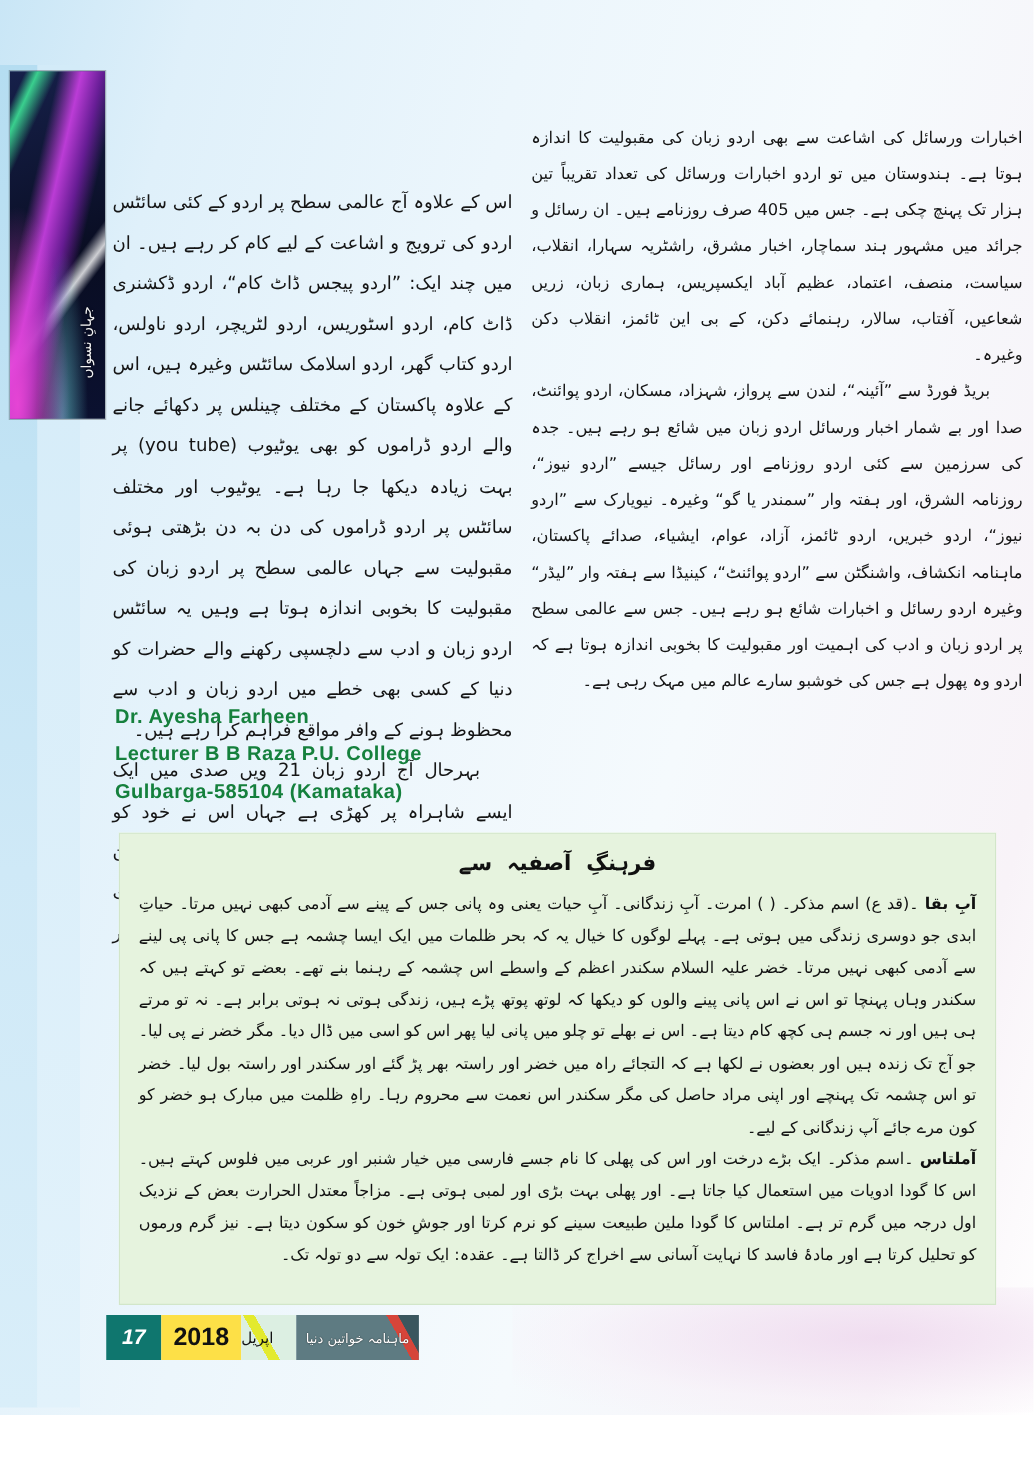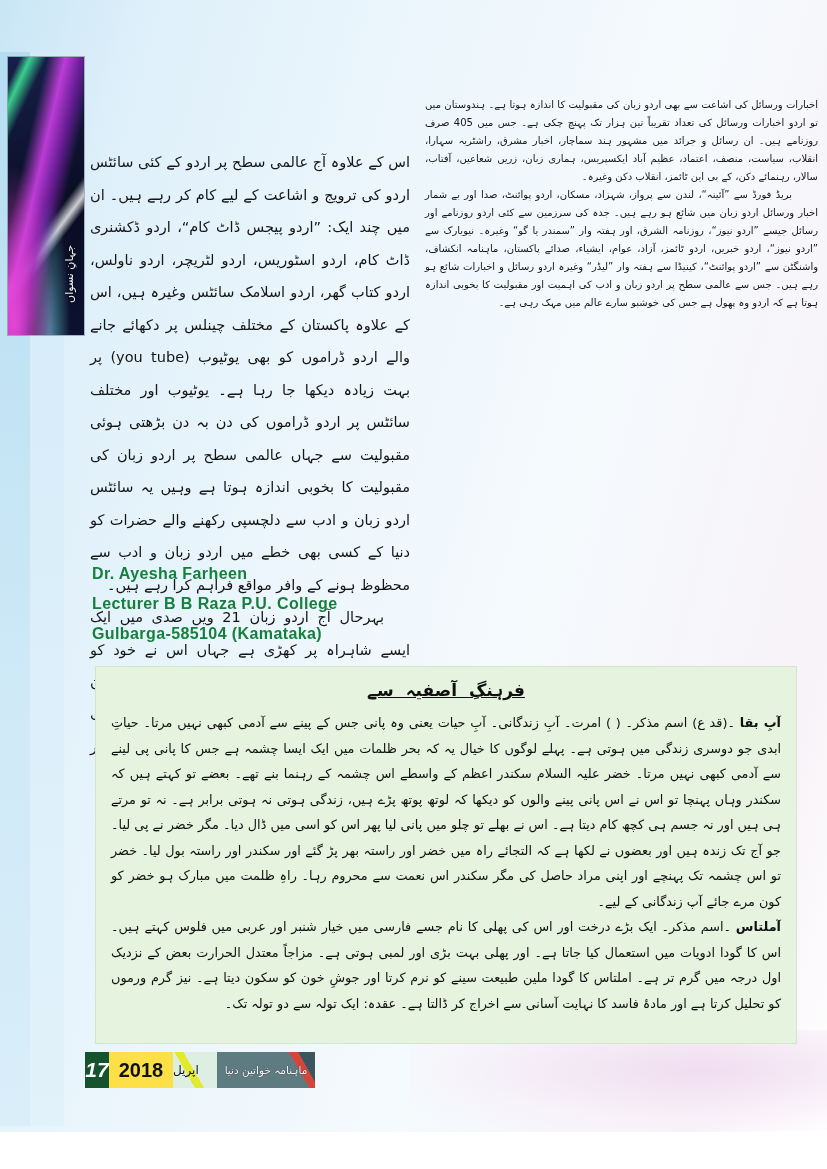--- a/index.html
+++ b/index.html
@@ -43,55 +43,55 @@
   }
   .photo-caption{
     position:absolute;right:8px;bottom:32px;
     writing-mode:vertical-rl;transform:rotate(180deg);
     color:#fff;font-size:11px;letter-spacing:2px;opacity:.95;
     text-shadow:0 0 2px #000;
   }
   
   .col{position:absolute;direction:rtl;text-align:justify;color:#151515;}
   .col p{margin:0;}
-  .col-right{left:425px;top:96px;width:393px;font-size:10px;line-height:18px;}
+  .col-right{left:425px;top:96px;width:393px;font-size:13px;line-height:29px;}
   .col-left{left:90px;top:98px;width:320px;font-size:14.5px;line-height:32.5px;margin-top:48px;}
   .col p + p{text-indent:26px;}
   .couplet{direction:rtl;text-align:center;margin-top:2px;font-size:14.5px;line-height:31px;color:#151515;}
   .author{
     position:absolute;left:92px;top:565px;width:330px;
     font-family:"Liberation Sans",sans-serif;font-weight:bold;
     font-size:16px;color:#15803d;letter-spacing:.4px;
   }
   .author div{margin-bottom:12px;}
   
   .glossary{
     position:absolute;left:95px;top:666px;width:670px;height:346px;
     background:#e6f3de;
     padding:12px 16px 20px 16px;
     direction:rtl;color:#111;
     box-shadow:0 0 0 1px rgba(180,210,170,.4) inset;
   }
   .glossary h2{
     margin:2px 0 10px 0;text-align:center;
-    font-size:17px;font-weight:bold;word-spacing:6px;color:#101010;text-decoration:underline;
+    font-size:17px;font-weight:bold;word-spacing:6px;color:#101010;
   }
   .glossary p{margin:0;text-align:justify;font-size:12.8px;line-height:25.5px;}
   .glossary p + p{text-indent:0;}
   .glossary .term{font-weight:bold;}
   
   .footer{
     position:absolute;left:85px;top:1052px;height:36px;
     display:flex;align-items:stretch;
     font-family:"Liberation Sans",sans-serif;
   }
   .f-page{
-    width:24px;background:#14532d;color:#fff;
+    width:44px;background:#0f766e;color:#fff;
     display:flex;align-items:center;justify-content:center;
-    font-size:21px;font-weight:bold;font-style:italic;
+    font-size:17px;font-weight:bold;font-style:italic;
   }
   .f-year{
     width:64px;background:#fde047;color:#111;
     display:flex;align-items:center;justify-content:center;
     font-size:20px;font-weight:bold;
   }
   .f-month{
     width:44px;position:relative;background:#dcefe2;
     display:flex;align-items:center;justify-content:flex-end;
     font-family:"DejaVu Sans",sans-serif;font-size:12px;color:#111;direction:rtl;

